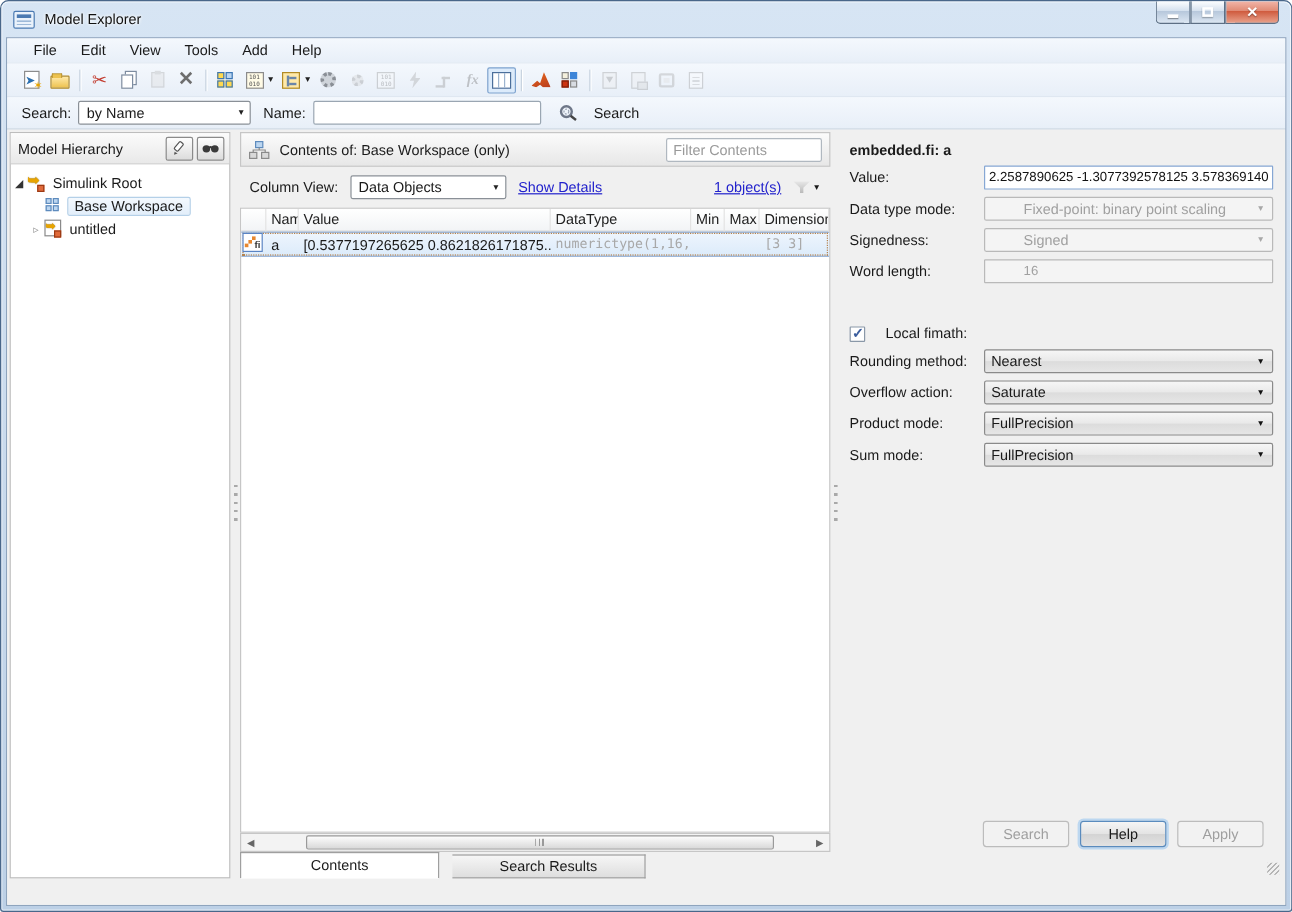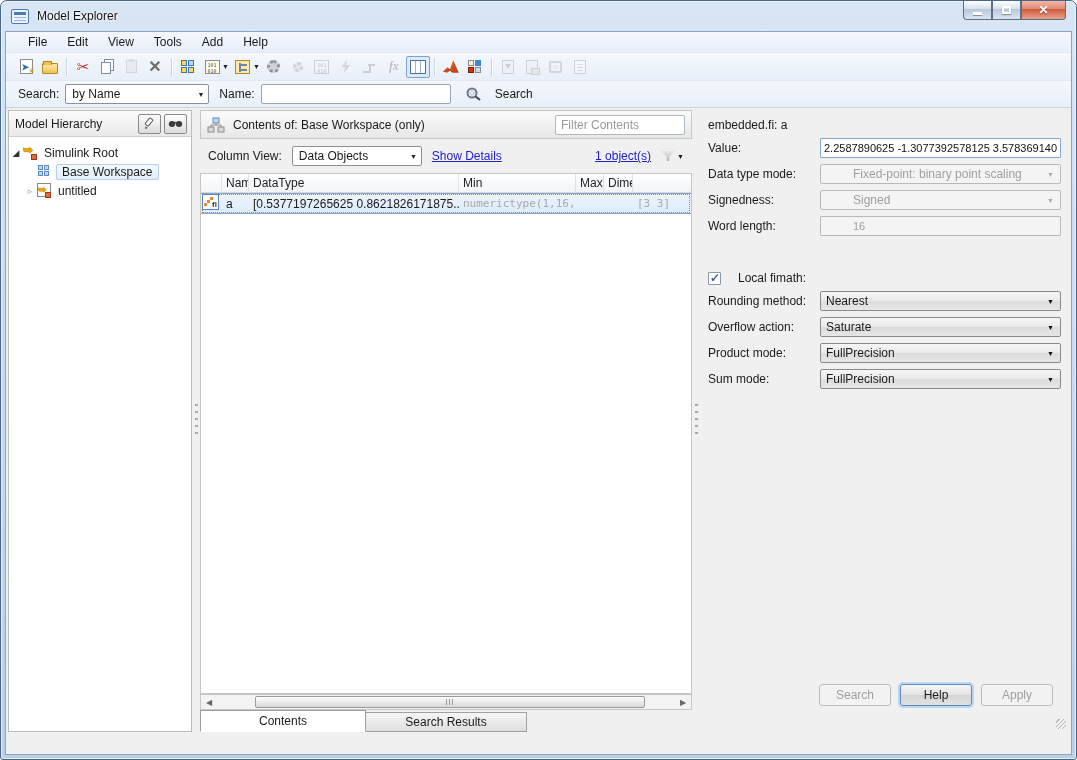--- a/index.html
+++ b/index.html
@@ -141,28 +141,28 @@
                linear-gradient(#e8882f,#e8882f) 3px 3px/3px 3px no-repeat,
                linear-gradient(#e8882f,#e8882f) 6px 0/3px 3px no-repeat; }
   .fi-ico .fi { position:absolute; right:1px; bottom:0; font:bold 8px "Liberation Sans", sans-serif; color:#333; }
 
   .hscroll { position:absolute; left:0; right:0; bottom:22px; height:16px; background:#f3f3f3; border:1px solid #c6c6c6; display:flex; align-items:center; }
   .harr { width:16px; text-align:center; font-size:8px; color:#666; }
   .hthumb { margin-left:38px; width:390px; height:12px; border:1px solid #9a9a9a; border-radius:2px;
     background:linear-gradient(#fdfdfd,#d9d9d9); display:flex; align-items:center; justify-content:center; }
   .hthumb i { width:8px; height:6px; background:repeating-linear-gradient(90deg,#9a9a9a 0 1px, transparent 1px 3px); }
 
-  .tabs { position:absolute; left:0; bottom:0; height:22px; display:flex; }
+  .tabs { position:absolute; left:0; bottom:0; height:22px; display:flex;gap:11px; }
   .tab { height:20px; margin-top:2px; padding:0 0; width:161px; text-align:center; line-height:19px;
     background:linear-gradient(#f6f6f6,#dedede); border:1px solid #9f9f9f; border-left:none; }
   .tab.active { width:166px; height:22px; margin-top:0; background:#fff; border-left:1px solid #9f9f9f; border-bottom:1px solid #fff; line-height:21px; }
 
   
   .panelR { position:absolute; left:694px; right:2px; top:2px; bottom:22px; background:#f0f0f0; }
-  .ptitle { position:absolute; left:8px; top:8px; font-weight:normal; }
+  .ptitle { position:absolute; left:8px; top:8px; font-weight:bold; }
   .prow { position:absolute; left:8px; right:8px; height:20px; display:flex; align-items:center;gap:12px; }
   .plabel { width:100px; flex:none; }
   .pctl { flex:1; height:20px; }
   input.pctl { border:1px solid #86a7d4; background:#fff; padding:0 3px; font:11px "Liberation Sans", sans-serif; color:#111; border-radius:1px; }
   .sel { display:flex; align-items:center; justify-content:space-between; padding:0 6px 0 5px; border:1px solid #8a8a8a; border-radius:2px;
     background:linear-gradient(#f6f6f6,#e9e9e9 48%,#dcdcdc 52%,#e6e6e6); }
   .sel .car { font-size:7px; color:#111; }
   .sel.dis, input.dis { background:#f4f4f4; border-color:#b9b9b9; color:#a0a0a0;padding-left:32px; }
   .sel.dis .car { color:#a8a8a8; }
   .chk { width:13px; height:13px; border:1px solid #8a98a8; background:#fff; border-radius:1px; position:relative; margin-right:5px; }
@@ -393,20 +393,21 @@
           <span class="link" style="margin-left:auto">1 object(s)</span>
           <span style="display:flex;align-items:center;gap:2px">
             <span class="funnel"></span>
             <span style="font-size:7px">▼</span>
           </span>
         </div>
         <div class="grid">
           <div class="thead">
             <span></span>
             <span>Name</span>
+            <span>Value</span>
             <span>DataType</span>
             <span>Min</span>
             <span>Max</span>
             <span>Dimensions</span>
           </div>
           <div class="drow">
             <span style="padding-left:0">
               <span class="fi-ico" style="display:inline-block"><span class="steps"></span><span class="fi">fi</span></span>
             </span>
             <span>a</span>

